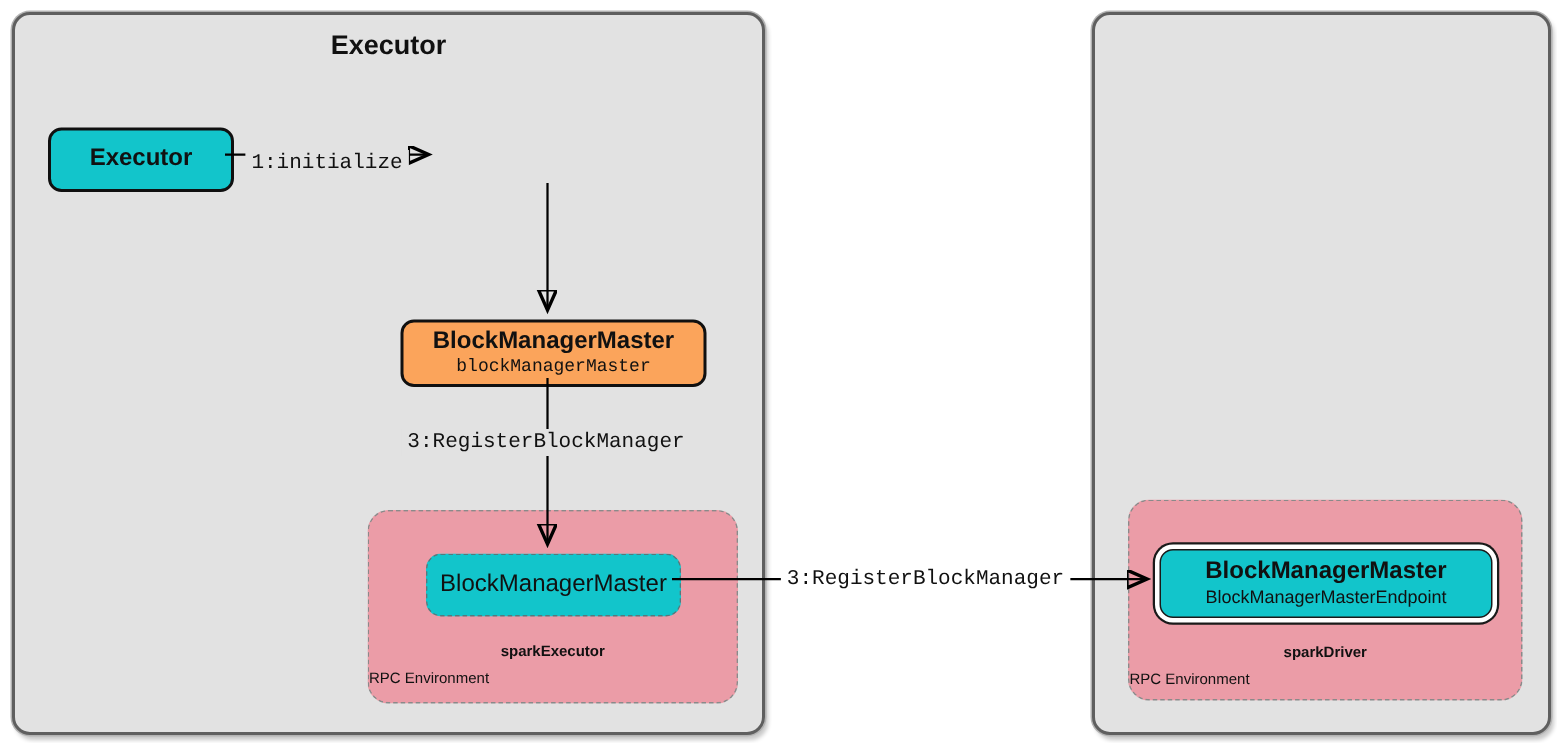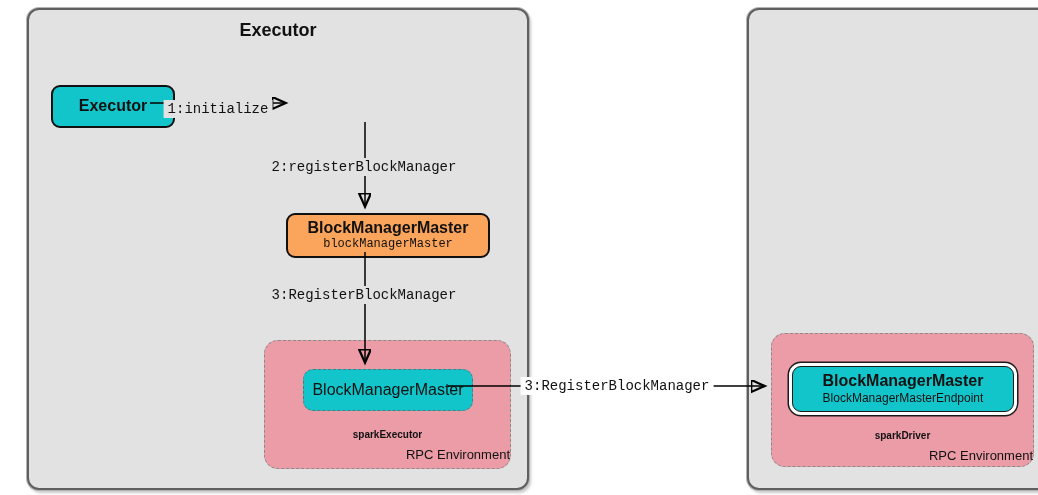--- a/index.html
+++ b/index.html
@@ -7,21 +7,20 @@
     width:1038px;height:495px;position:relative;background:#ffffff;
     font-family:"Liberation Sans", sans-serif;color:#111;
   }
   .canvas{position:absolute;inset:0;}
   
   .container{
     position:absolute;background:var(--container-bg,#e2e2e2);
     border:2px solid #5f5f5f;border-radius:12px;
     box-shadow:0 0 0 1px #b3b3b3, 2px 3px 3px rgba(0,0,0,.22);
     z-index:1;
-    margin-left:19px;
   }
   .container-title{
     position:absolute;top:10px;left:0;width:100%;text-align:center;
     font-size:18px;font-weight:bold;
   }
   
   .node{
     position:absolute;display:flex;flex-direction:column;
     align-items:center;justify-content:center;
     border:2px solid #101010;border-radius:9px;line-height:1.15;
@@ -30,21 +29,21 @@
   .teal{background:var(--teal,#12c5cb);}
   .orange{background:var(--orange,#fba45b);}
   .node .title{font-size:16px;font-weight:bold;}
   .node .subtitle{font-family:"Liberation Mono", monospace;font-size:12px;margin-top:1px;}
   
   .rpc-env{
     position:absolute;background:var(--pink,#eb9ca7);
     border:1.5px dashed #8a8a8a;border-radius:14px;z-index:2;
   }
   .env-name{position:absolute;left:0;width:100%;text-align:center;font-size:10px;font-weight:bold;}
-  .env-sub{position:absolute;left:0;width:100%;text-align:right;font-size:13px;}
+  .env-sub{position:absolute;left:0;width:100%;text-align:left;font-size:10px;}
   .endpoint-dashed{
     position:absolute;background:var(--teal,#12c5cb);
     border:1.5px dashed #56787c;border-radius:10px;
     display:flex;align-items:center;justify-content:center;
     font-size:16px;z-index:3;
   }
   .endpoint-double{
     position:absolute;background:var(--teal,#12c5cb);
     border:1px solid #1a1a1a;border-radius:9px;
     box-shadow:0 0 0 3px #ffffff, 0 0 0 4.5px #1a1a1a;
@@ -109,17 +108,16 @@
         <path d="M0,0 L9,4 L0,8 Z" fill="#000" stroke="none"></path>
       </marker>
     </defs>
     <path d="M150,103 H285" marker-end="url(#arrow)"></path>
     <path d="M365,122 V206" marker-end="url(#arrow)"></path>
     <path d="M365,252 V362" marker-end="url(#arrow)"></path>
     <path d="M448,386 H764" marker-end="url(#arrow)"></path>
   </svg>
 
   <div class="edge-label on-gray" style="left:218px;top:109px;">1:initialize</div>
-  <div class="edge-label on-gray" style="left:364px;top:167px;">2:registerBlockManager</div>
   <div class="edge-label on-gray" style="left:364px;top:295px;">3:RegisterBlockManager</div>
   <div class="edge-label on-white" style="left:617px;top:386px;">3:RegisterBlockManager</div>
 
 </div>
 
 </body></html>

